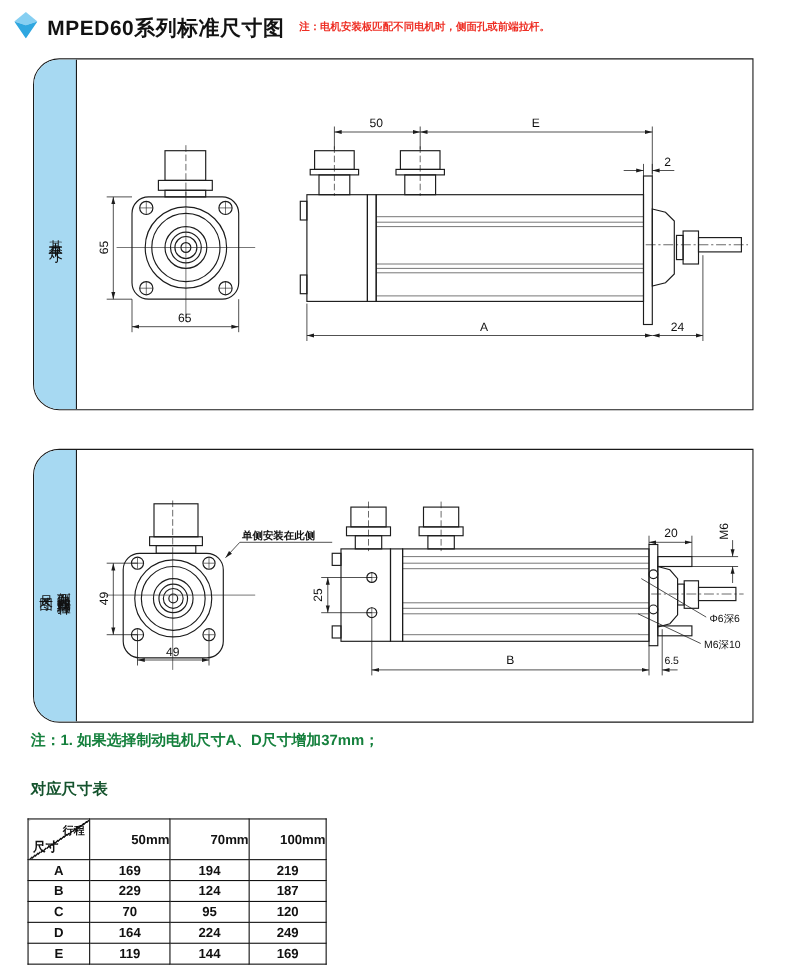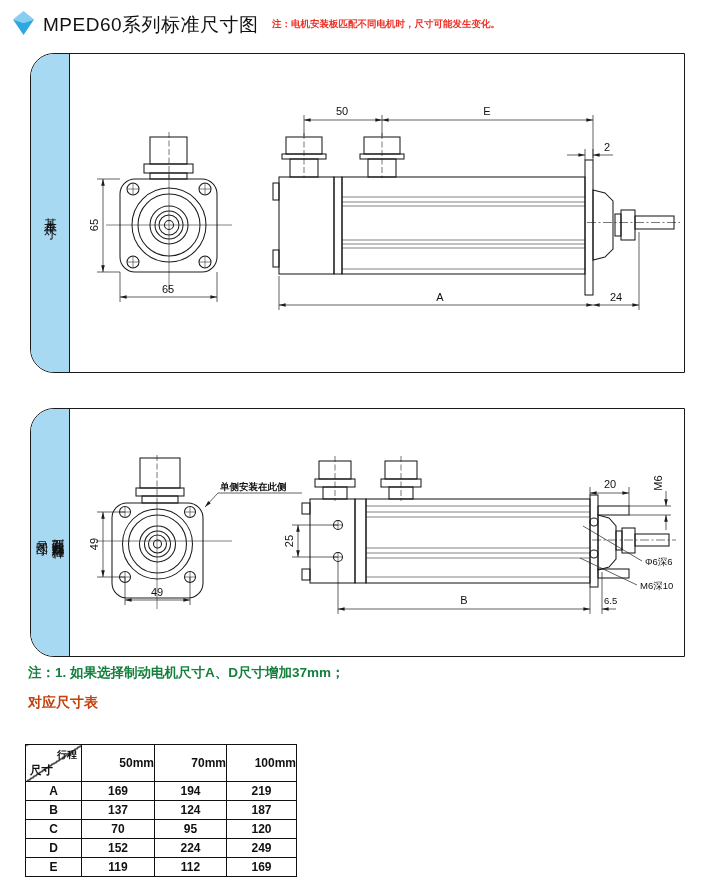--- a/index.html
+++ b/index.html
@@ -2,36 +2,36 @@
 <html><head>
 <meta charset="utf-8">
 <style>
   html,body{margin:0;padding:0;}
   body{
     width:724px;height:879px;position:relative;background:#ffffff;
     font-family:"Liberation Sans","DejaVu Sans",sans-serif;color:#111;
     overflow:hidden;
   }
   .hdr{position:absolute;left:13px;top:11px;display:flex;align-items:center;}
-  .hdr h1{margin:0 0 0 9px;font-size:19px;font-weight:400;letter-spacing:0.5px;color:#121212;}
+  .hdr h1{margin:0 0 0 9px;font-size:19px;font-weight:700;letter-spacing:0.5px;color:#121212;}
   .top-note{position:absolute;left:272px;top:18px;font-size:9.5px;font-weight:700;color:#ee2e24;}
   .panel{position:absolute;left:30px;width:655px;border:1.4px solid #1a1a1a;
          border-radius:24px 0 0 24px;background:#fff;display:flex;overflow:hidden;box-sizing:border-box;}
   #panel1{top:53px;height:320px;}
   #panel2{top:408px;height:249px;}
   .sidebar{width:38px;flex:none;background:#a7d9f2;border-right:1.4px solid #1a1a1a;position:relative;}
   .vlabel{writing-mode:vertical-rl;text-orientation:upright;font-size:13px;letter-spacing:3px;color:#111;}
   .sb-center{position:absolute;inset:0;display:flex;align-items:center;justify-content:center;}
   .p2main{position:absolute;right:3px;top:50%;transform:translateY(-50%);writing-mode:vertical-rl;text-orientation:upright;font-size:12.5px;letter-spacing:1px;}
   .p2sub{position:absolute;left:2px;top:50%;transform:translateY(-50%);writing-mode:vertical-rl;text-orientation:upright;font-size:12.5px;letter-spacing:1px;}
   .pbody{flex:1;position:relative;}
   .pbody svg{position:absolute;inset:0;}
   .notes{position:absolute;left:28px;top:662px;font-size:13.5px;font-weight:700;color:#15803d;line-height:21px;}
   .notes .l2{margin-left:33px;}
-  .tbl-heading{position:absolute;left:28px;top:694px;font-size:14px;font-weight:700;color:#c2410c;}
+  .tbl-heading{position:absolute;left:28px;top:709px;font-size:14px;font-weight:700;color:#14532d;}
   table.size{position:absolute;left:25px;top:744px;border-collapse:collapse;table-layout:fixed;}
   table.size td,table.size th{border:1.2px solid #111;padding:0;text-align:center;vertical-align:middle;
       font-size:12px;font-weight:700;color:#111;}
   table.size th{height:36px;text-align:right;}
   table.size td{height:18px;}
   td.corner{position:relative;width:55px;
       background:linear-gradient(to bottom right,transparent calc(50% - 0.7px),#111 calc(50% - 0.7px),#111 calc(50% + 0.7px),transparent calc(50% + 0.7px));}
   td.corner .ct{position:absolute;top:3px;right:4px;font-size:10px;font-weight:700;}
   td.corner .cb{position:absolute;bottom:3px;left:4px;font-size:11.5px;font-weight:700;}
   .c50{width:72px;} .c70{width:71px;} .c100{width:69px;}
@@ -50,21 +50,21 @@
 
 <div class="hdr">
   <span>
     <svg width="21" height="24" viewBox="0 0 21 24">
       <polygon points="10.5,0 21,8.6 10.5,12 0,8.6" fill="#86cff2"></polygon>
       <polygon points="0,8.6 10.5,12 21,8.6 10.5,24" fill="#2fa7e0"></polygon>
     </svg>
   </span>
   <h1>MPED60系列标准尺寸图</h1>
 </div>
-<div class="top-note">注：电机安装板匹配不同电机时，尺寸可能发生变化。</div>
+<div class="top-note">注：电机安装板匹配不同电机时，侧面孔或前端拉杆。</div>
 
 <section class="panel" id="panel1">
   <div class="sidebar">
     <div class="sb-center">
         <span class="vlabel">基本尺寸</span>
       </div>
   </div>
   <div class="pbody">
     <svg viewBox="0 0 615 317" width="615" height="317">
       <defs>
@@ -333,36 +333,36 @@
     <th class="c100">100mm</th>
   </tr>
   <tr>
     <td>A</td>
     <td>169</td>
     <td>194</td>
     <td>219</td>
   </tr>
   <tr>
     <td>B</td>
-    <td>137</td>
+    <td>229</td>
     <td>124</td>
     <td>187</td>
   </tr>
   <tr>
     <td>C</td>
     <td>70</td>
     <td>95</td>
     <td>120</td>
   </tr>
   <tr>
     <td>D</td>
-    <td>152</td>
+    <td>164</td>
     <td>224</td>
     <td>249</td>
   </tr>
   <tr>
     <td>E</td>
     <td>119</td>
-    <td>112</td>
+    <td>144</td>
     <td>169</td>
   </tr>
 </tbody>
   </table>
 
 </body></html>

